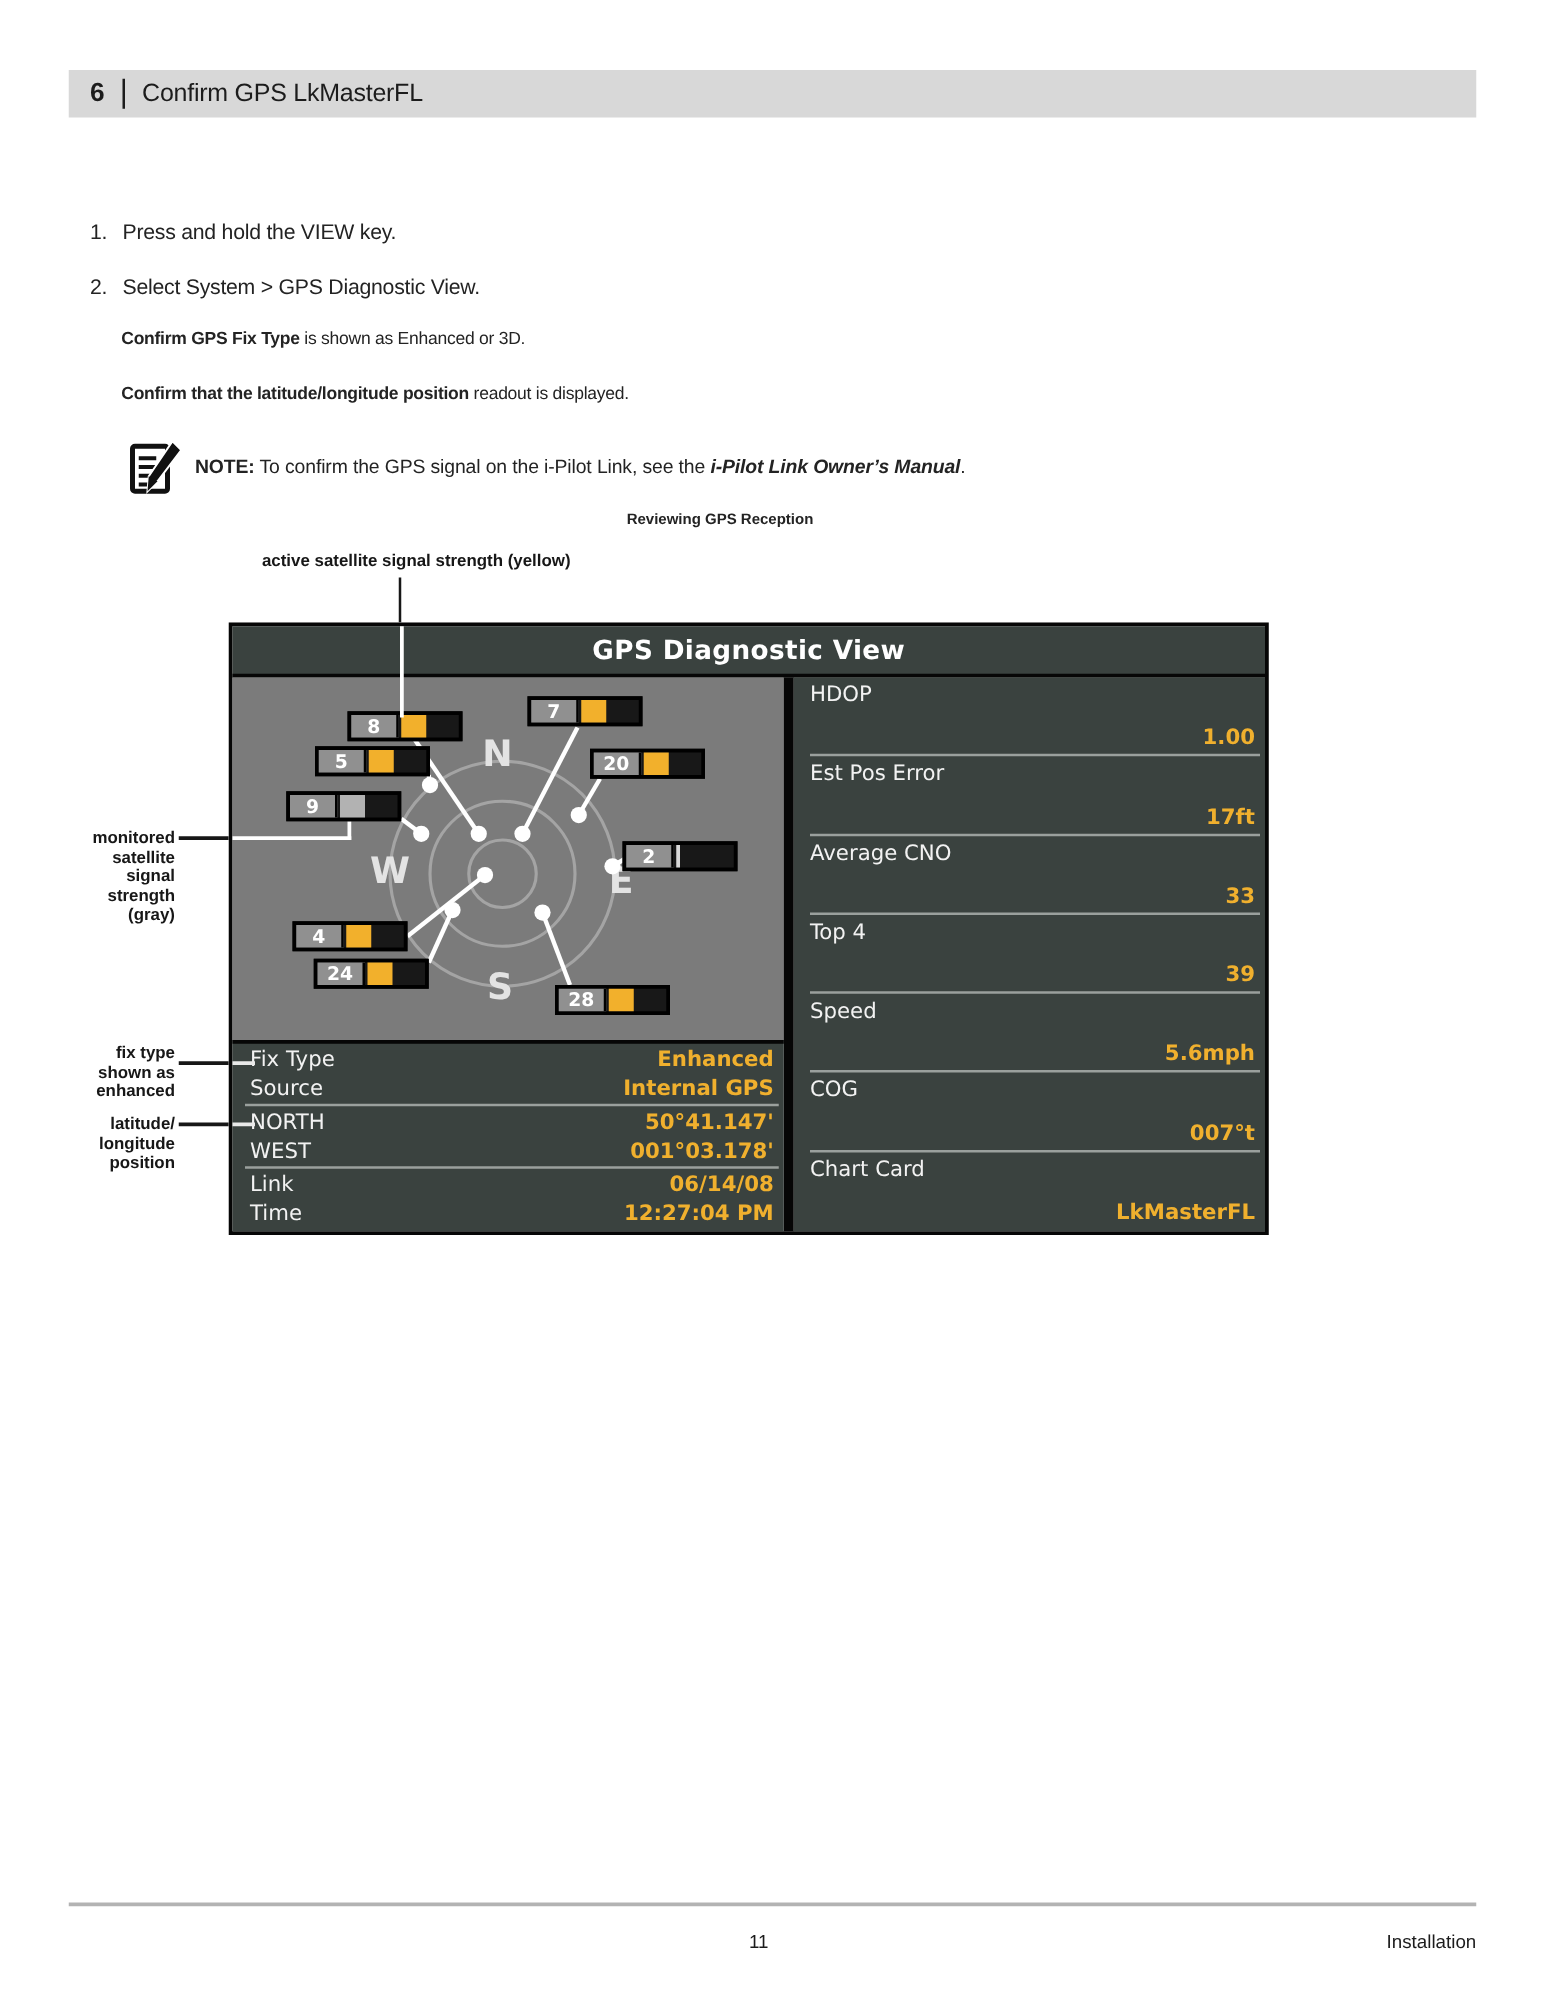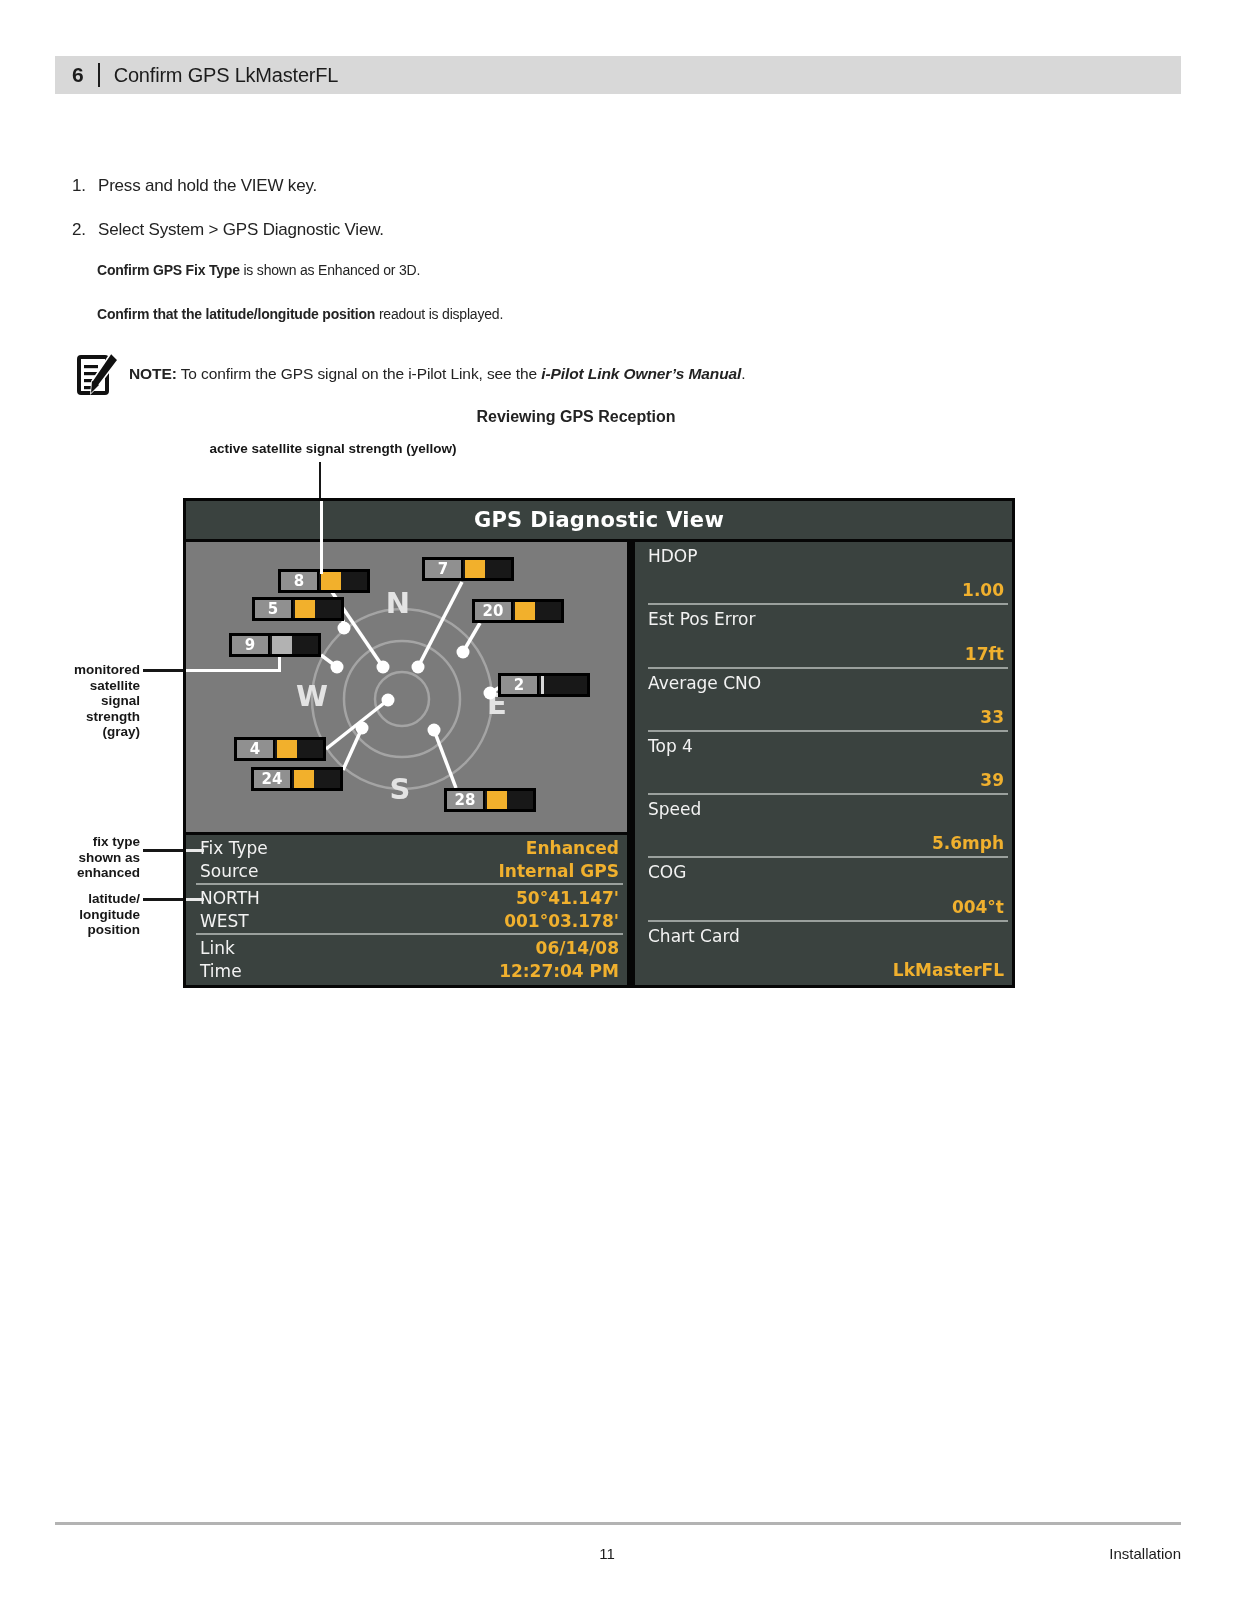--- a/index.html
+++ b/index.html
@@ -16,26 +16,26 @@
 
   .intro{left:55px;top:107px;width:1126px;font-size:17px;line-height:26px;letter-spacing:-0.2px;}
   .just{text-align:justify;text-align-last:justify;}
 
   .step{left:72px;width:1000px;display:flex;font-size:17px;letter-spacing:-0.2px;}
   .step-num{width:26px;}
   .confirm{left:97px;width:1000px;font-size:14px;letter-spacing:-0.2px;}
   .b{font-weight:bold;}
   .bi{font-weight:bold;font-style:italic;}
 
-  .note-row{left:77px;top:352px;width:900px;display:flex;align-items:center;}
+  .note-row{left:104px;top:352px;width:900px;display:flex;align-items:center;}
   .note-icon{width:42px;height:44px;flex:none;}
   .note-text{margin-left:10px;font-size:15.5px;letter-spacing:-0.1px;}
 
   .fig-caption{left:176px;top:408px;width:800px;text-align:center;
-               font-size:16px;font-weight:bold;}
+               font-size:12px;font-weight:bold;}
 
   
   .callout{font-size:13.5px;font-weight:bold;line-height:15.5px;color:#171717;}
   .callout-right{text-align:right;}
   .cline{background:#171717;}
 
   
   .fig{left:183px;top:498px;width:832px;height:490px;border:3px solid #060606;
        box-sizing:border-box;background:#e5e5e5;font-family:"DejaVu Sans","Liberation Sans",sans-serif;}
   .fig-title{position:absolute;left:0;top:0;width:100%;height:41px;background:#3a423f;
@@ -241,21 +241,21 @@
         <div class="stat-row">
           <div class="lbl">Top 4</div>
           <div class="val" style="color: rgb(240, 176, 46);">39</div>
         </div>
         <div class="stat-row">
           <div class="lbl">Speed</div>
           <div class="val" style="color: rgb(240, 176, 46);">5.6mph</div>
         </div>
         <div class="stat-row">
           <div class="lbl">COG</div>
-          <div class="val" style="color: rgb(240, 176, 46);">004°t</div>
+          <div class="val" style="color: rgb(240, 176, 46);">007°t</div>
         </div>
         <div class="stat-row">
           <div class="lbl">Chart Card</div>
           <div class="val" style="color: rgb(240, 176, 46);">LkMasterFL</div>
         </div>
       </div>
 
     <div class="info-panel" id="info-groups">
         <div class="info-group">
           <div class="info-row">

